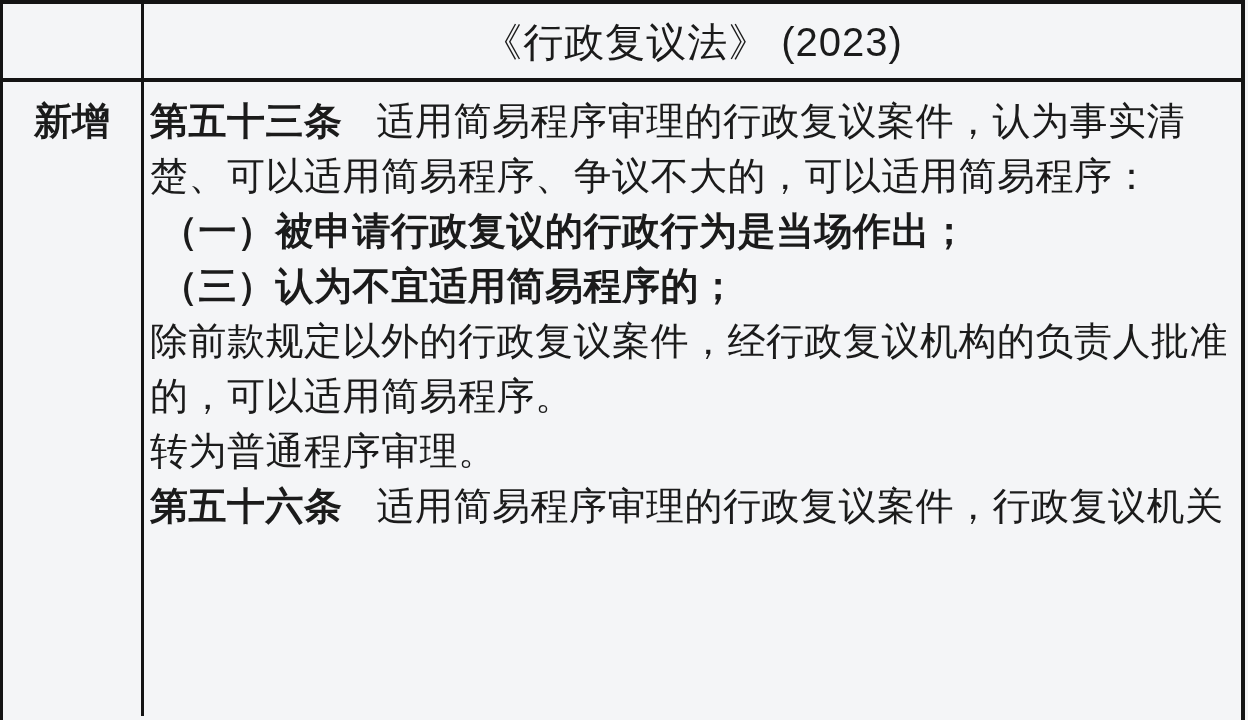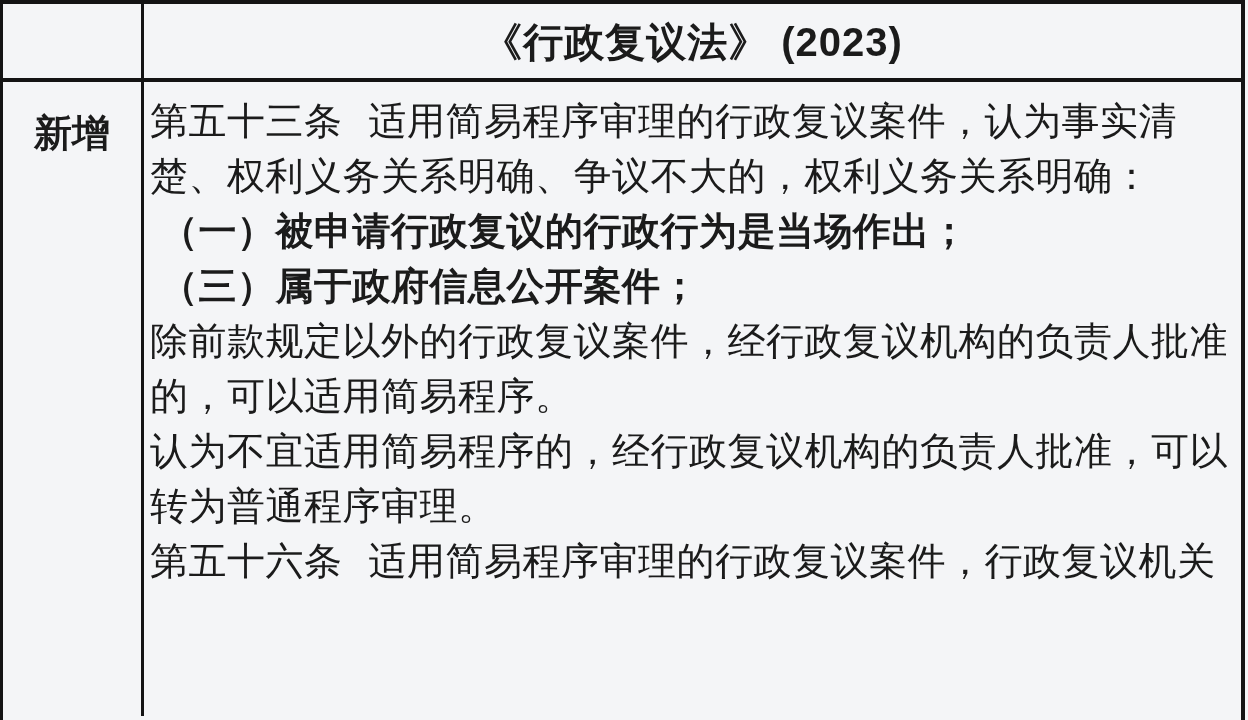--- a/index.html
+++ b/index.html
@@ -50,68 +50,67 @@
     text-align: center;
   }
   .content-cell {
     flex: 1;
     min-width: 0;
   }
   .title-cell {
     display: flex;
     align-items: center;
     justify-content: center;
-    font-weight: bold;
+    font-weight: normal;
     font-size: 40px;
     letter-spacing: 1px;
     padding-top: 2px;
   }
   .body-row .label-cell {
-    padding-top: 24px;
+    padding-top: 12px;
     font-size: 38px;
     font-weight: bold;
     line-height: 55px;
   }
   .text-cell {
     padding: 12px 4px 0 6px;
     font-size: 38px;
     line-height: 55px;
     letter-spacing: 0.5px;
     white-space: nowrap;
     overflow: hidden;
   }
   .law-line { height: 55px; }
   .law-line.indent { padding-left: 10px; font-weight: bold; }
   .law-line .article-num {
-    font-weight: normal;
-    margin-right: 26px;
+    font-weight: bold;
+    margin-right: 34px;
   }
 </style>
 </head>
 <body>
 
 <div class="page">
   <div class="law-table">
 
     <div class="row header-row">
       <div class="label-cell"></div>
       <div class="content-cell title-cell">《行政复议法》 (2023)</div>
     </div>
 
     <div class="row body-row">
       <div class="label-cell">
         <span>新增</span>
       </div>
       <div class="content-cell text-cell" id="law-text">
           <div class="law-line"><span class="article-num">第五十三条</span><span>适用简易程序审理的行政复议案件，认为事实清</span></div>
-          <div class="law-line"><span>楚、权利义务关系明确、争议不大的，权利义务关系明确：</span></div>
+          <div class="law-line"><span>楚、可以适用简易程序、争议不大的，可以适用简易程序：</span></div>
           <div class="law-line indent"><span>（一）被申请行政复议的行政行为是当场作出；</span></div>
-          <div class="law-line indent"><span>（三）属于政府信息公开案件；</span></div>
+          <div class="law-line indent"><span>（三）认为不宜适用简易程序的；</span></div>
           <div class="law-line"><span>除前款规定以外的行政复议案件，经行政复议机构的负责人批准</span></div>
           <div class="law-line"><span>的，可以适用简易程序。</span></div>
-          <div class="law-line"><span>认为不宜适用简易程序的，经行政复议机构的负责人批准，可以</span></div>
           <div class="law-line"><span>转为普通程序审理。</span></div>
           <div class="law-line"><span class="article-num">第五十六条</span><span>适用简易程序审理的行政复议案件，行政复议机关</span></div>
         </div>
     </div>
 
   </div>
 </div>
 
 </body></html>

